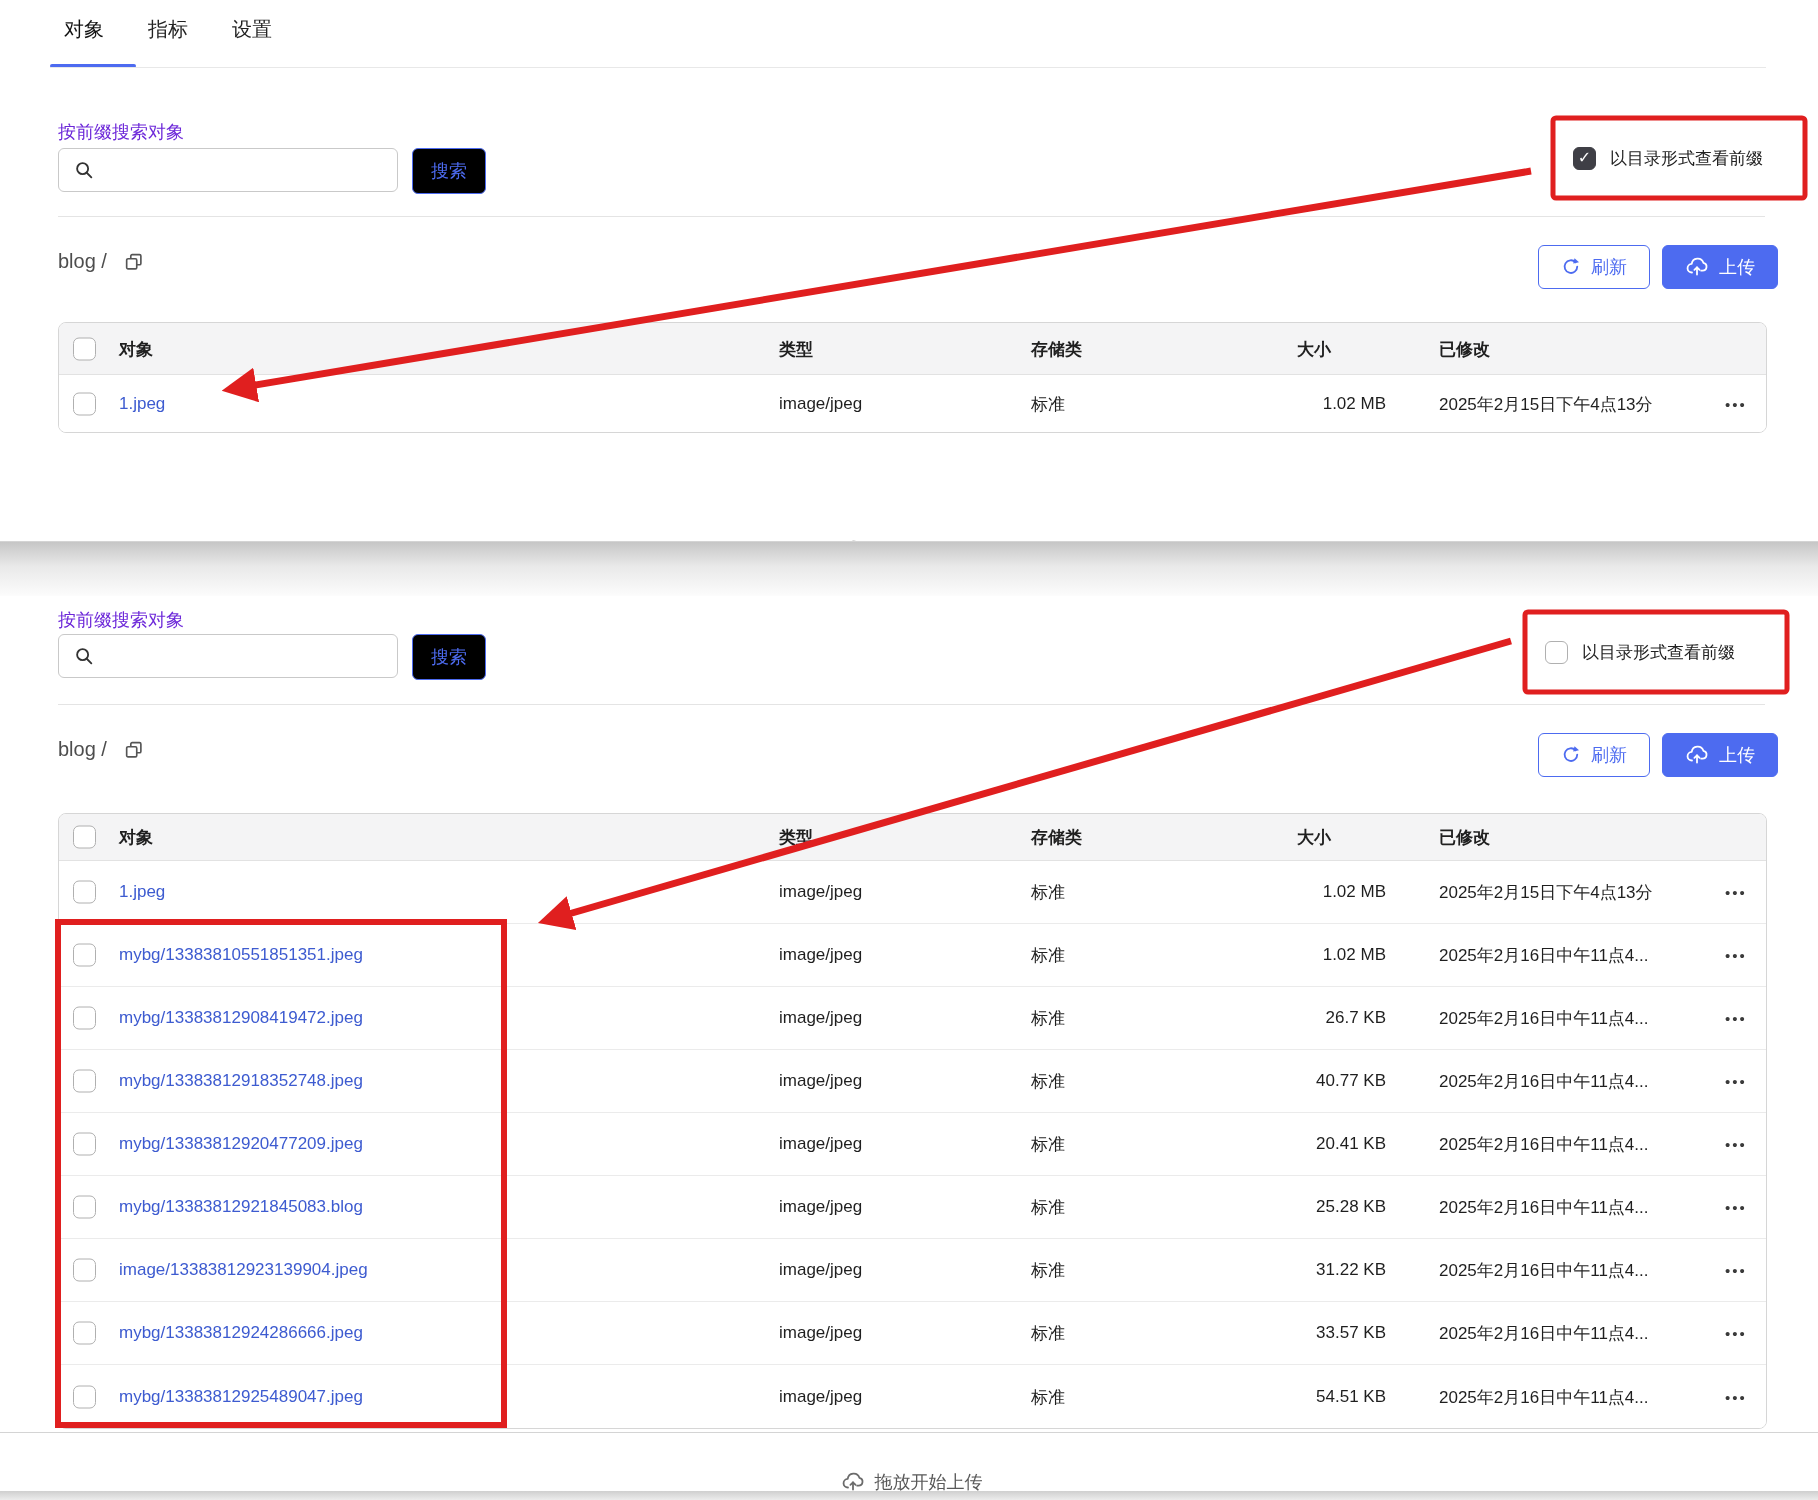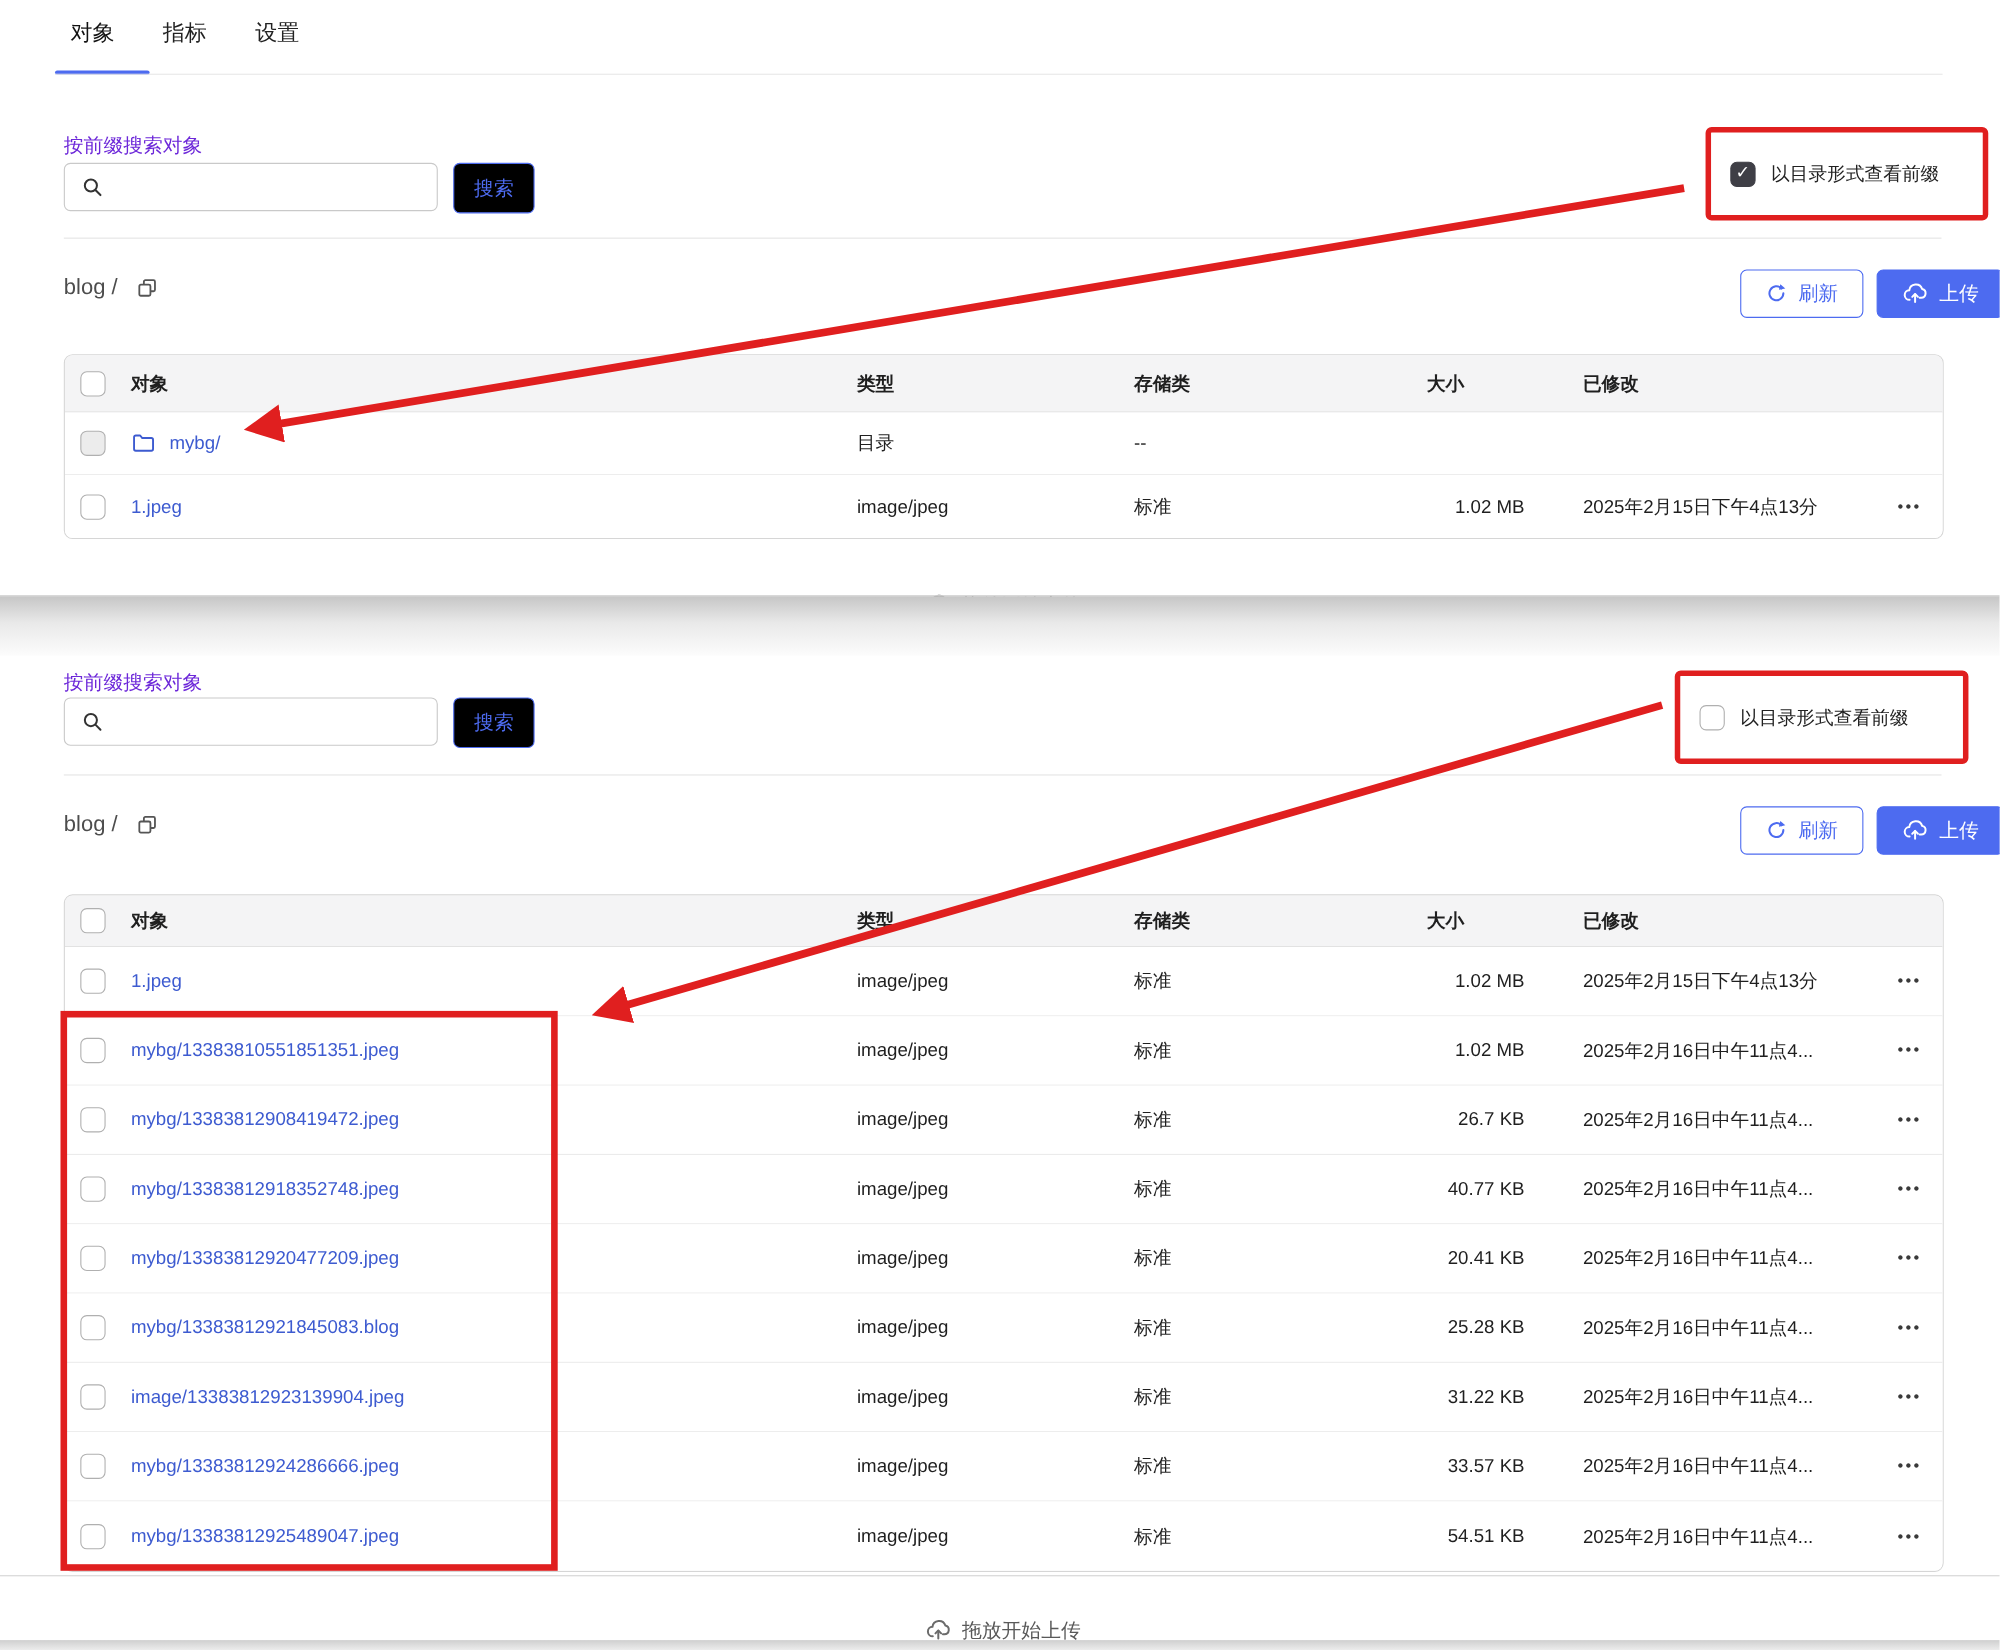--- a/index.html
+++ b/index.html
@@ -29,21 +29,21 @@
       display:flex;align-items:center;justify-content:center;cursor:pointer;flex:0 0 auto;}
   .cb.checked{background:#3f3f46;border-color:#3f3f46;color:#fff;font-size:16px;font-weight:bold;line-height:1;}
   .cb.gray{background:#ececec;}
   .chk-label{font-size:17px;color:#222;white-space:nowrap;}
   
   .hdivider{width:1707px;height:1px;background:#e4e4e4;}
   #p1-divider{left:58px;top:216px;} #p2-divider{left:58px;top:704px;}
   .crumb{display:flex;align-items:center;gap:16px;font-size:20px;color:#4d4d4d;}
   #p1-crumb{left:58px;top:250px;} #p2-crumb{left:58px;top:738px;}
   .btn{height:44px;border-radius:6px;font-size:18px;display:flex;align-items:center;justify-content:center;
-       gap:10px;cursor:pointer;box-sizing:border-box;white-space:nowrap;margin-left:44px;}
+       gap:10px;cursor:pointer;box-sizing:border-box;white-space:nowrap;}
   .btn.outline{border:1px solid var(--accent);color:var(--accent);background:#fff;width:112px;}
   .btn.fill{background:var(--accent);color:#fff;border:1px solid var(--accent);width:116px;}
   #p1-refresh{left:1538px;top:245px;} #p1-upload{left:1662px;top:245px;}
   #p2-refresh{left:1538px;top:733px;} #p2-upload{left:1662px;top:733px;}
   
   .obj-table{width:1707px;border:1px solid #d6d6d6;border-radius:8px;background:#fff;overflow:hidden;font-size:17px;}
   #p1-table{left:58px;top:322px;} #p2-table{left:58px;top:813px;}
   .t-header{position:relative;background:#f4f4f5;border-bottom:1px solid #e2e2e2;box-sizing:border-box;font-weight:bold;}
   #p1-table .t-header{height:52px;} #p2-table .t-header{height:47px;}
   .t-row{position:relative;border-bottom:1px solid #ebebeb;box-sizing:border-box;background:#fff;}
@@ -140,37 +140,20 @@
         </span>
       <span class="cell c-name">对象</span>
       <span class="cell c-type">类型</span>
       <span class="cell c-storage">存储类</span>
       <span class="cell c-size">大小</span>
       <span class="cell c-mod">已修改</span>
     </div>
     <div id="p1-rows">
         <div class="t-row">
           <span class="cell c-check">
-            <span class="cb gray"></span>
-          </span>
-          <span class="cell c-name">
-            <span class="icon">
-              <svg width="23" height="23" viewBox="0 0 24 24" fill="none" stroke="#3d5bd0" stroke-width="1.8" stroke-linejoin="round">
-                <path d="M3 6.2A1.6 1.6 0 0 1 4.6 4.6h4.2l2 2.4h8.6A1.6 1.6 0 0 1 21 8.6v8.8a1.6 1.6 0 0 1-1.6 1.6H4.6A1.6 1.6 0 0 1 3 17.4z"></path>
-              </svg>
-            </span>
-            <span class="link">mybg/</span>
-          </span>
-          <span class="cell c-type">目录</span>
-          <span class="cell c-storage">--</span>
-          <span class="cell c-size"></span>
-          <span class="cell c-mod"></span>
-        </div>
-        <div class="t-row">
-          <span class="cell c-check">
             <span class="cb"></span>
           </span>
           <span class="cell c-name">
             <span class="link">1.jpeg</span>
           </span>
           <span class="cell c-type">image/jpeg</span>
           <span class="cell c-storage">标准</span>
           <span class="cell c-size">1.02 MB</span>
           <span class="cell c-mod">2025年2月15日下午4点13分</span>
           <span class="cell c-dots">•••</span>

